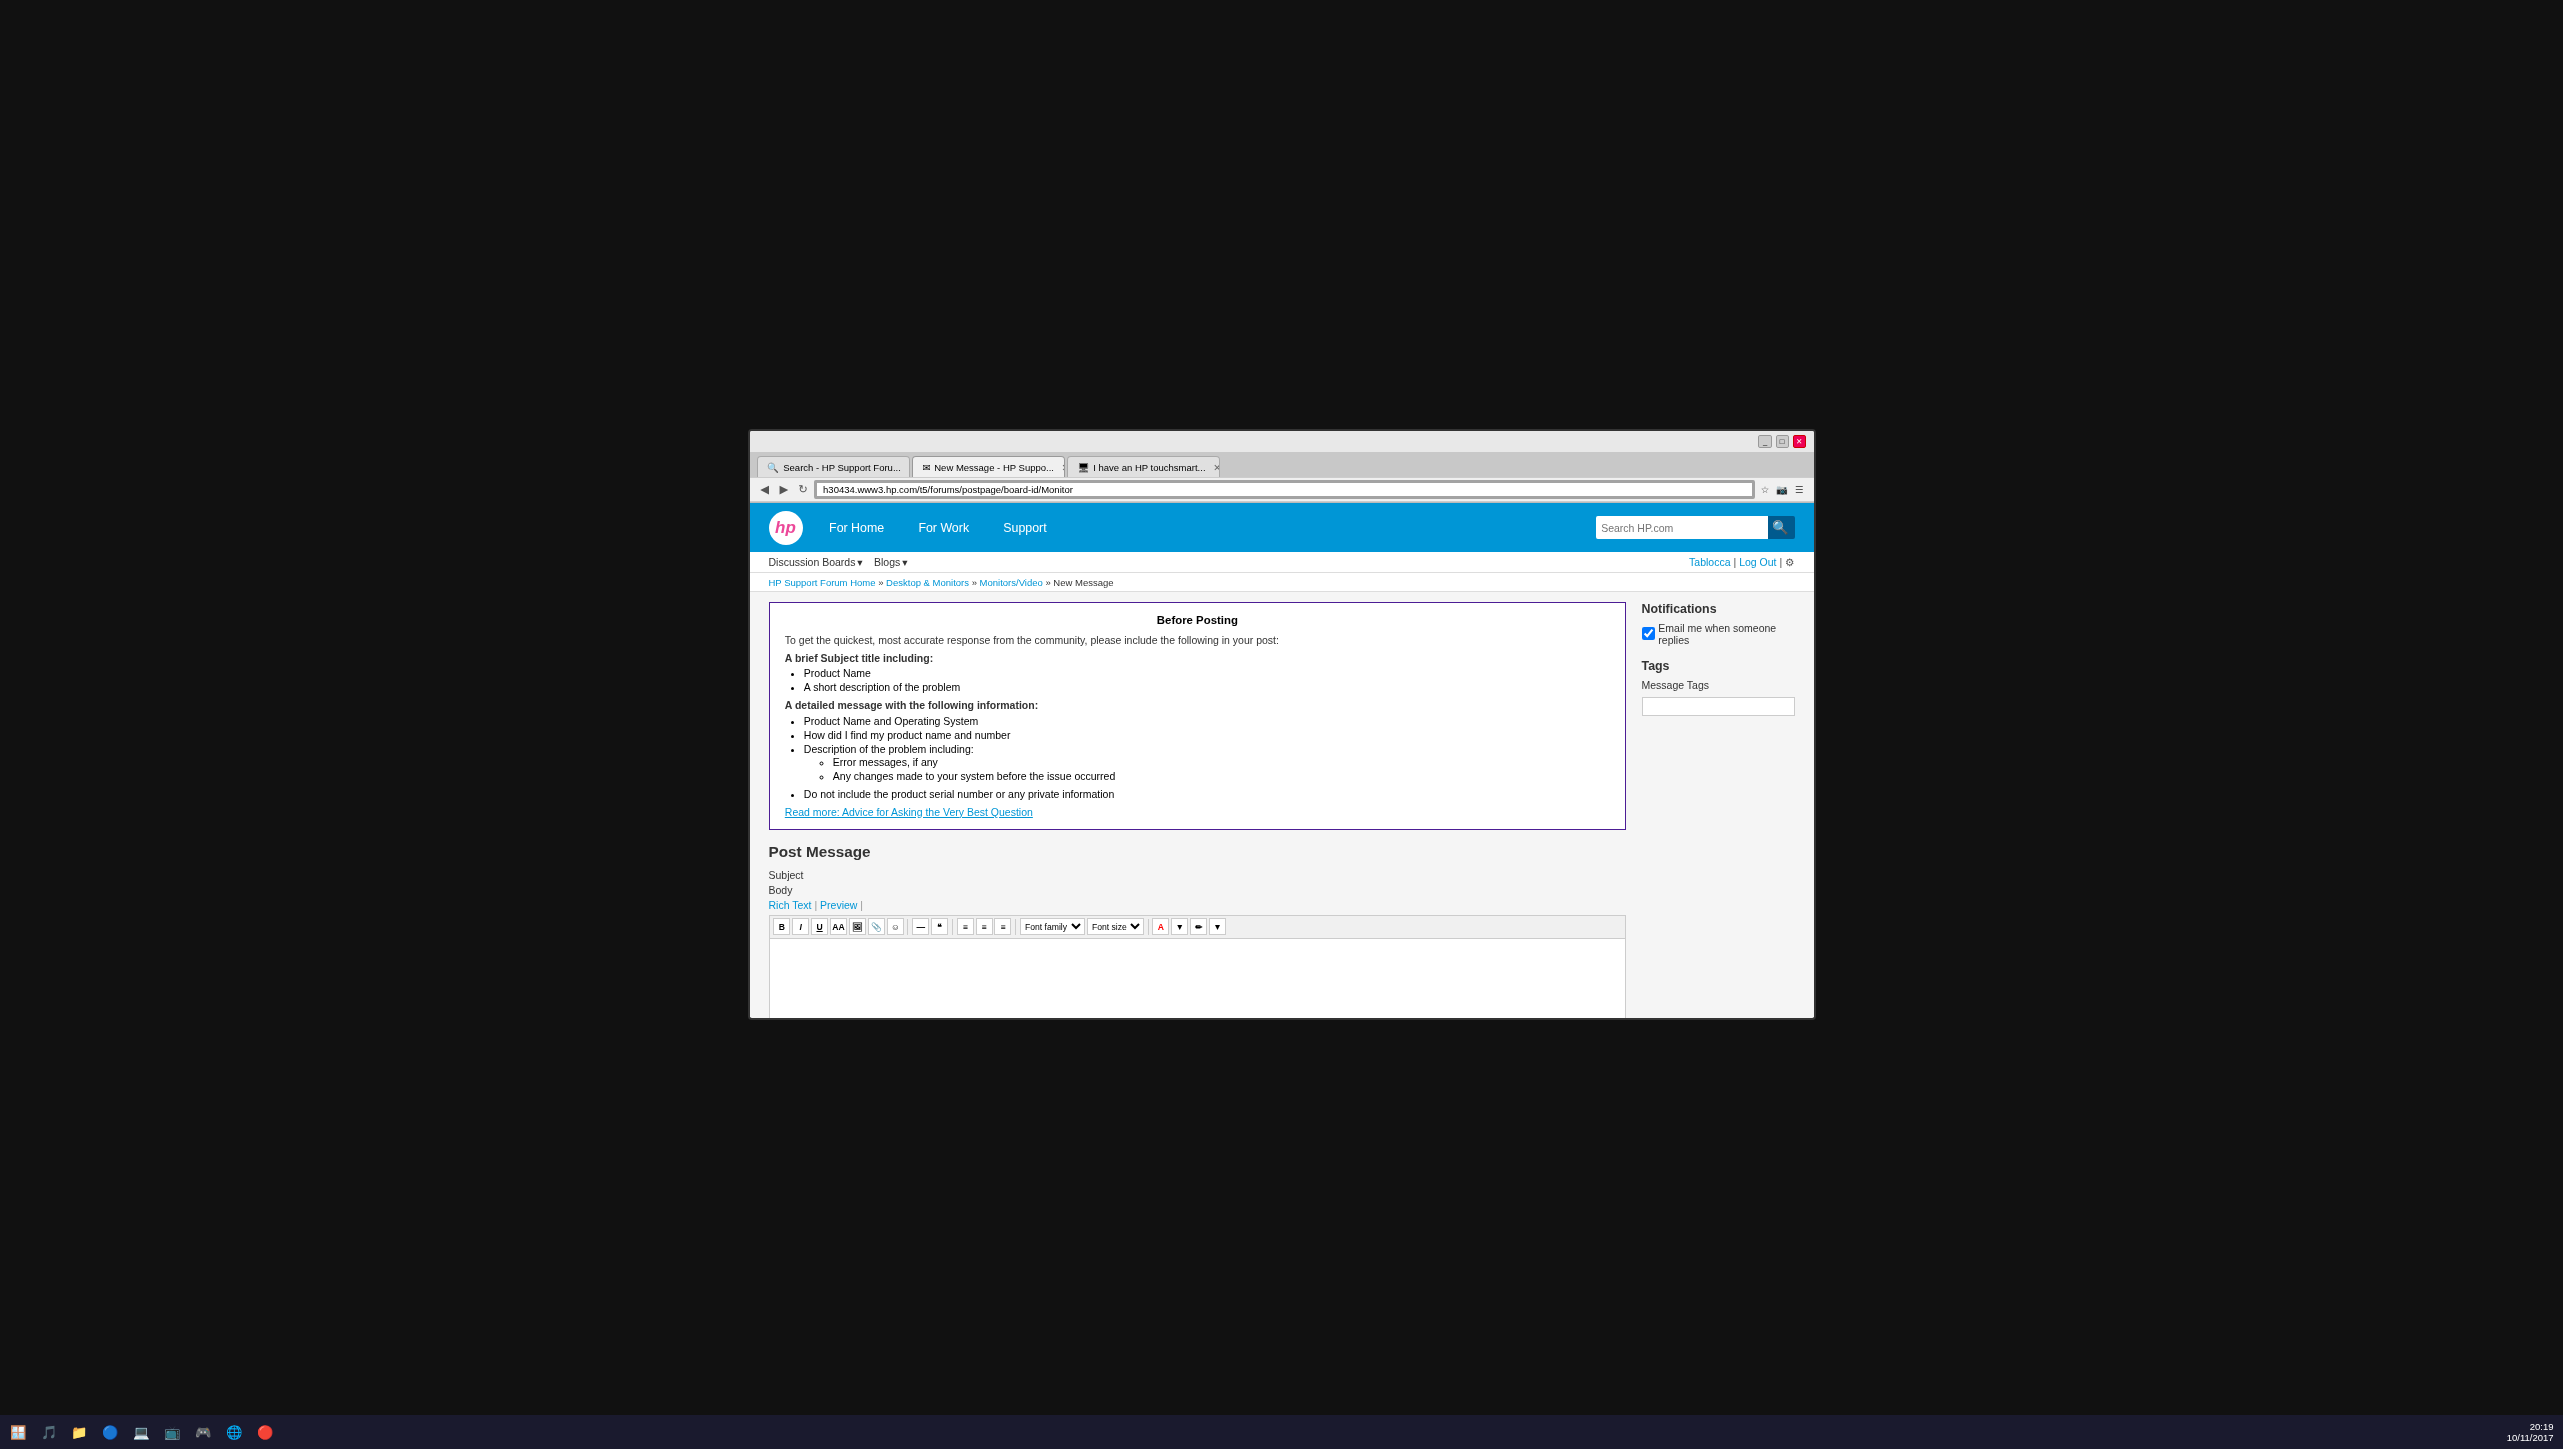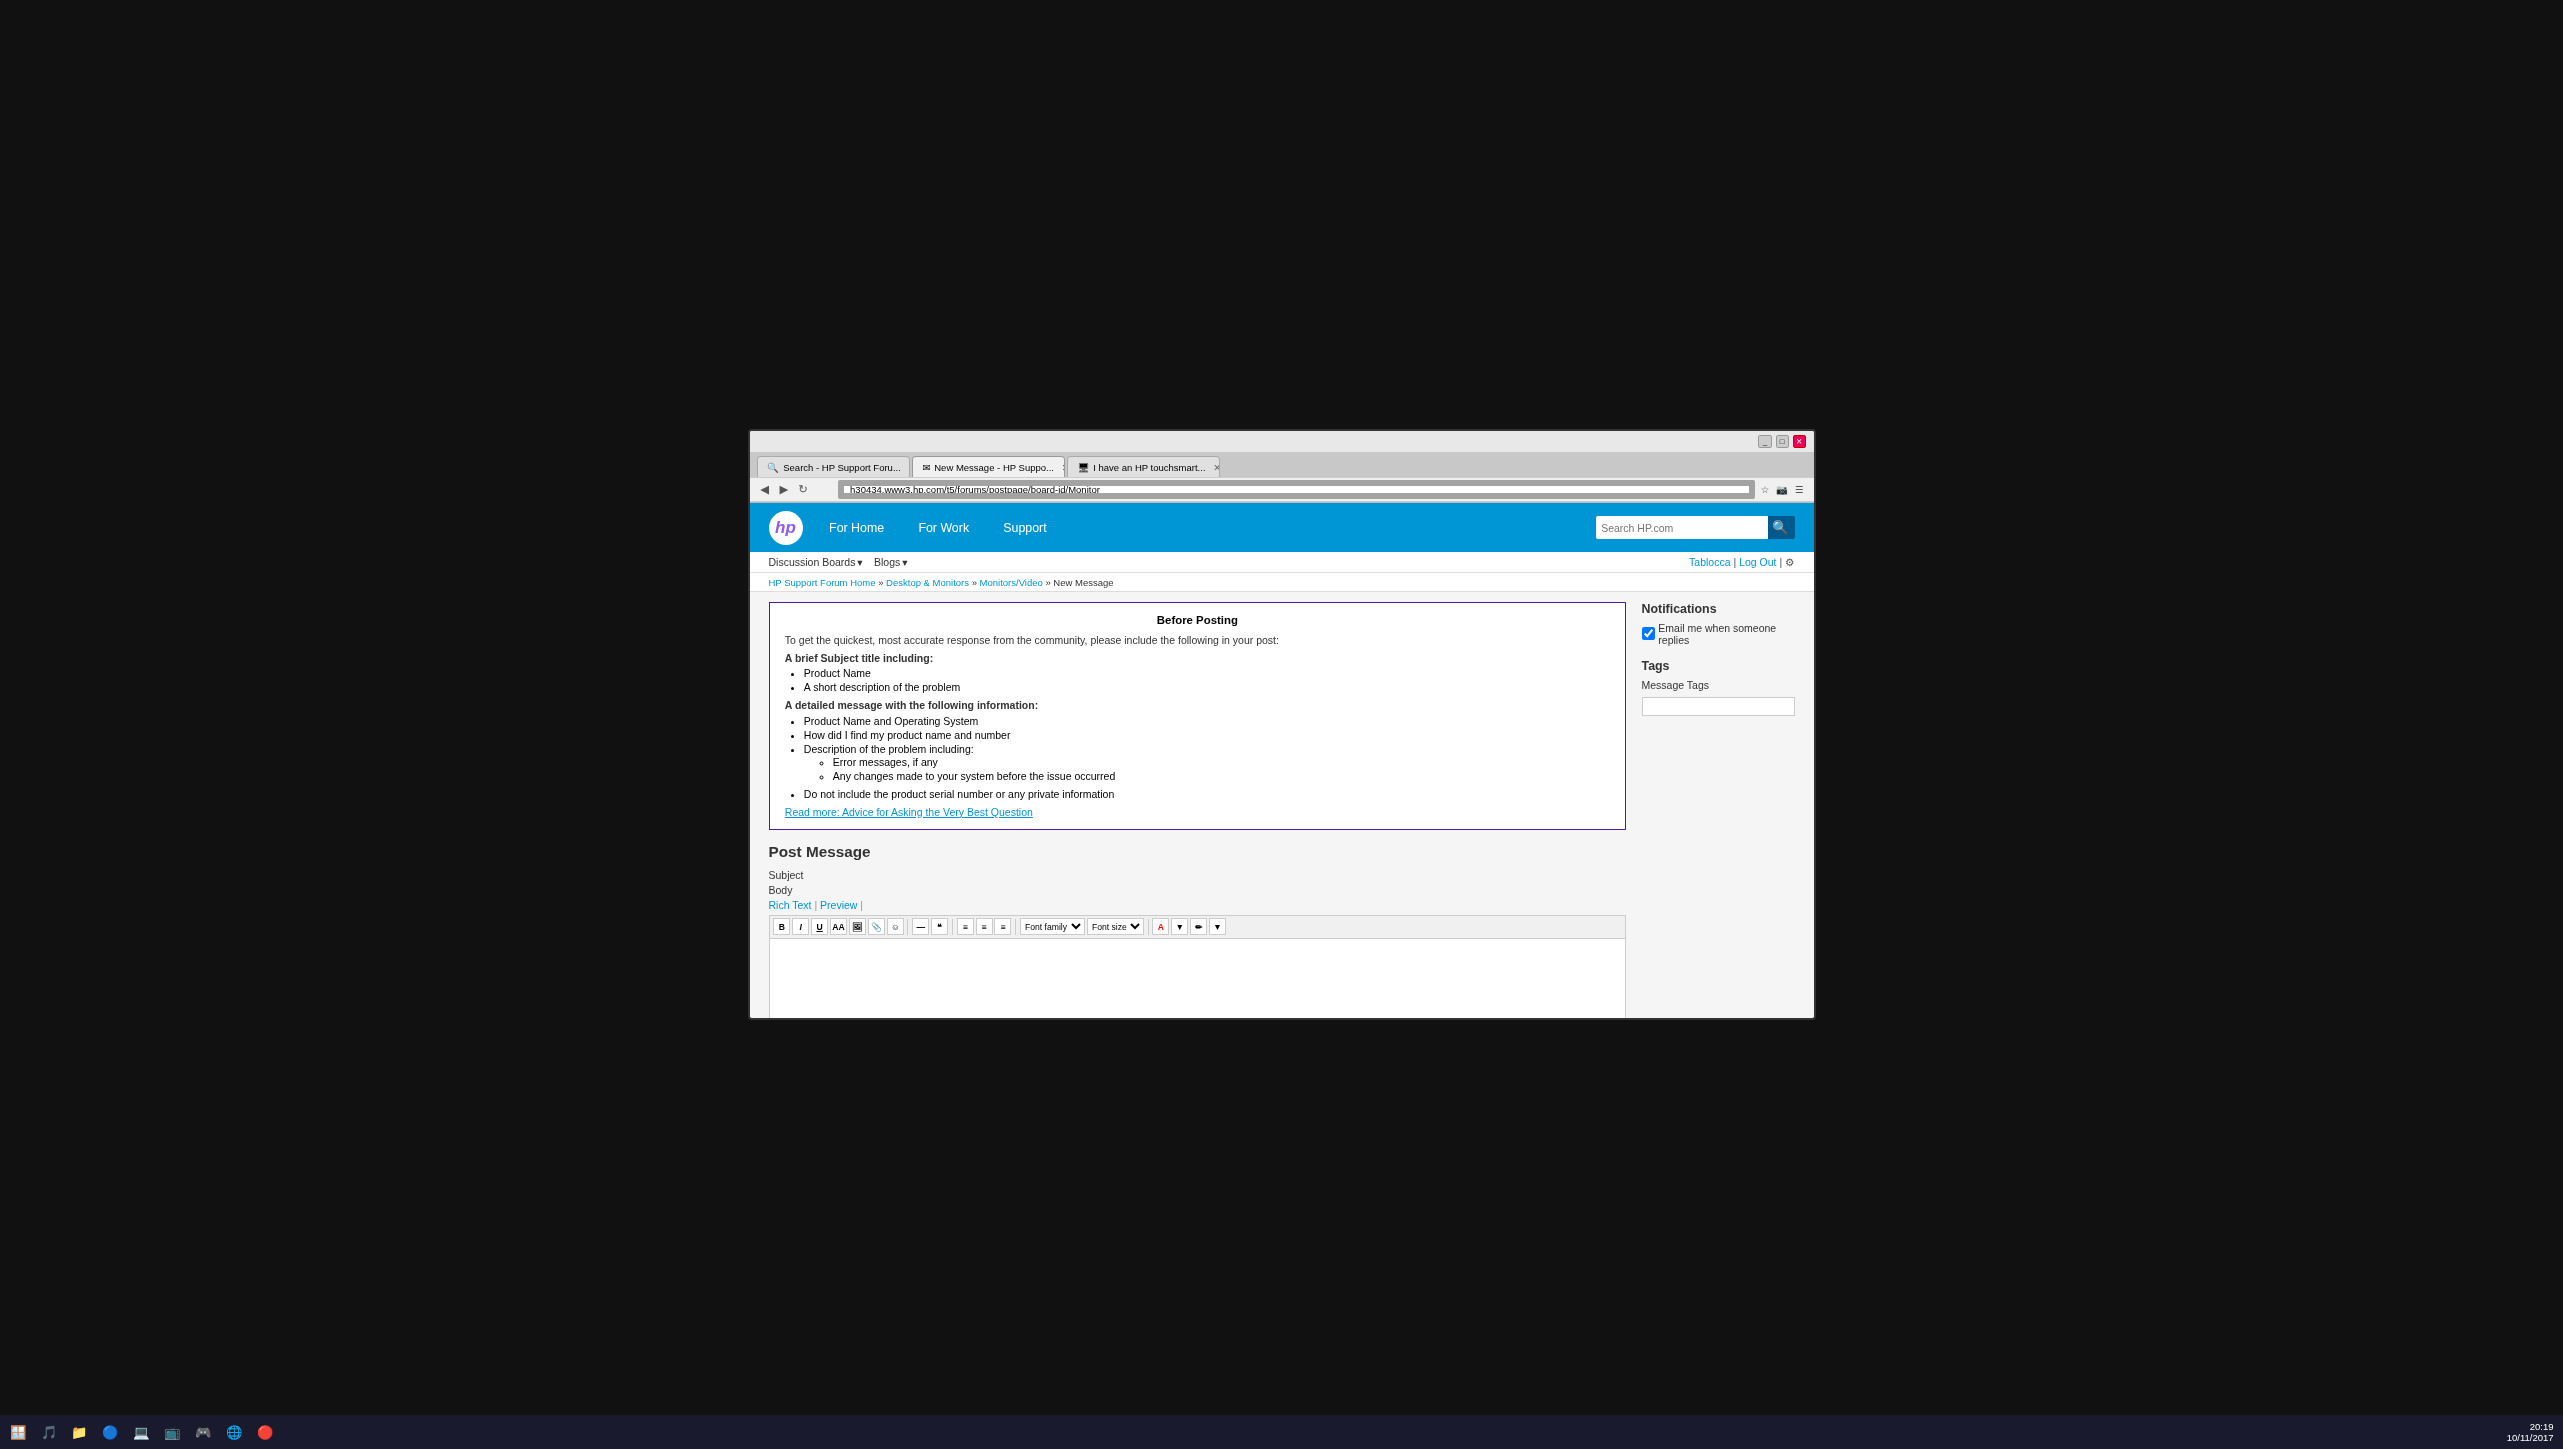--- a/index.html
+++ b/index.html
@@ -91,26 +91,25 @@
       border: none;
       background: transparent;
       cursor: pointer;
       font-size: 11.4px;
       color: #555;
       display: flex; align-items: center; justify-content: center;
     }
     .address-bar {
       flex: 1;
       height: 19px;
-      border: 6px solid #a3a3a3;
+      border: 3px solid #a3a3a3;
       border-radius: 1.9px;
       padding: 0 5.7px;
       font-size: 9.5px;
       background: white;
-      margin-left: 24px;
     }
     .browser-icons {
       display: flex;
       gap: 3.8px;
       align-items: center;
     }
     .browser-icon {
       width: 13.3px; height: 13.3px;
       display: flex; align-items: center; justify-content: center;
       font-size: 9.5px; color: #555;
@@ -128,21 +127,21 @@
       padding: 7.6px 19px;
       display: flex;
       align-items: center;
       gap: 19px;
     }
     .hp-logo {
       width: 34px; height: 34px;
       background: white;
       border-radius: 50%;
       display: flex; align-items: center; justify-content: center;
-      font-size: 17px; font-weight: bold; color: #8b5cf6;
+      font-size: 17px; font-weight: bold; color: #ec4899;
       font-style: italic;
     }
     .hp-nav-link {
       color: white;
       font-size: 12.4px;
       text-decoration: none;
       padding: 3.8px 7.6px;
       cursor: pointer;
     }
     .hp-search-area {

